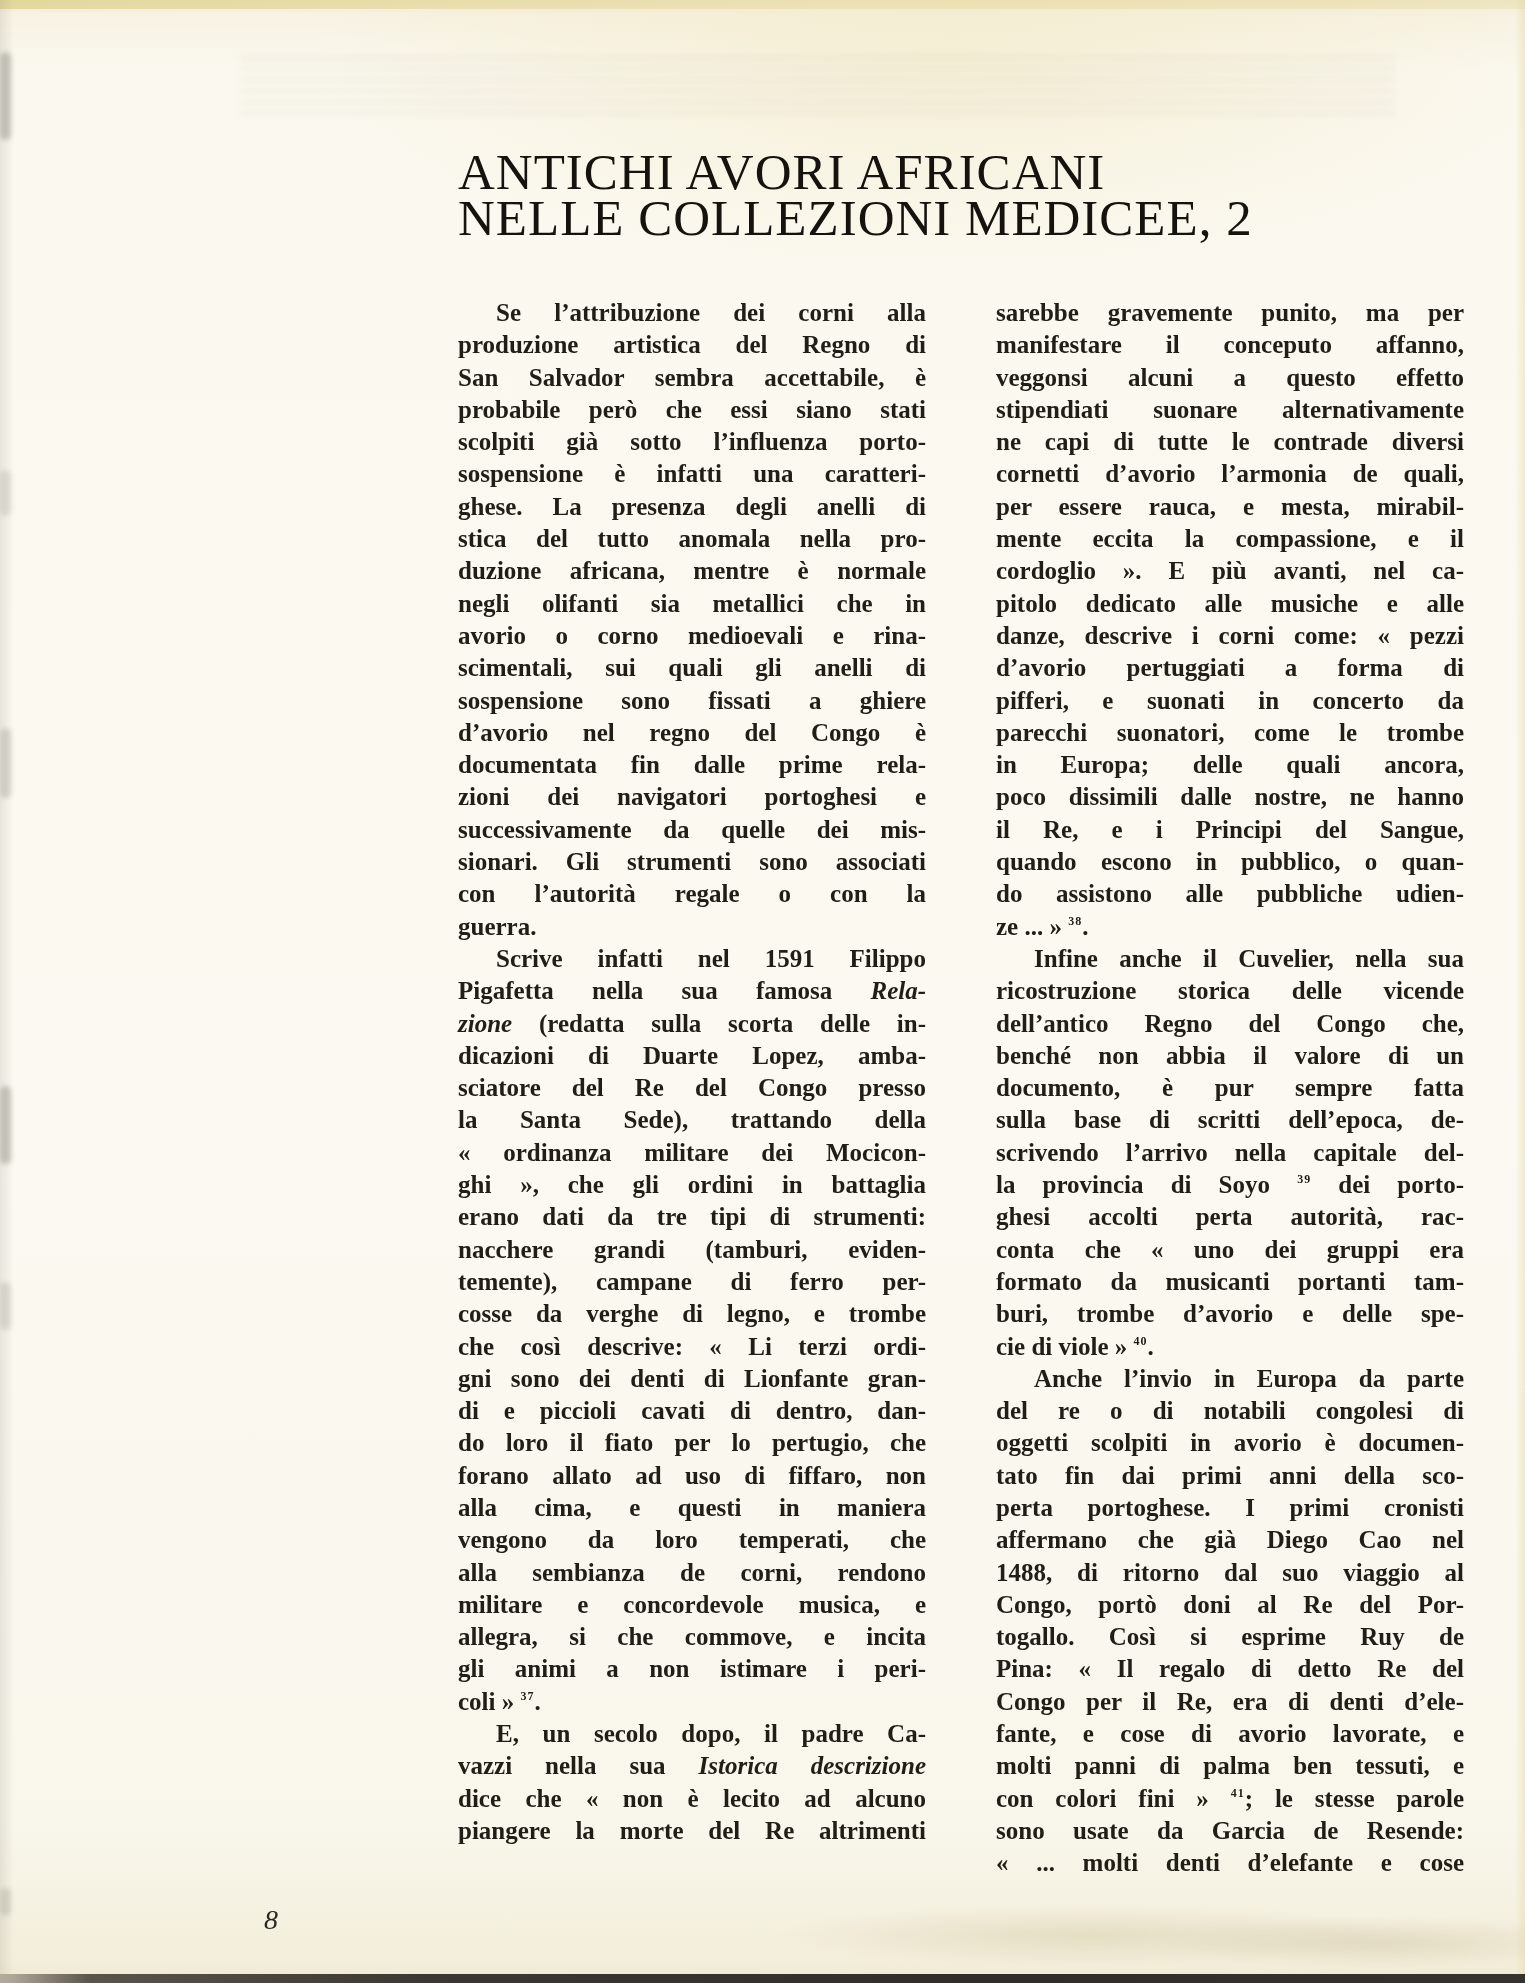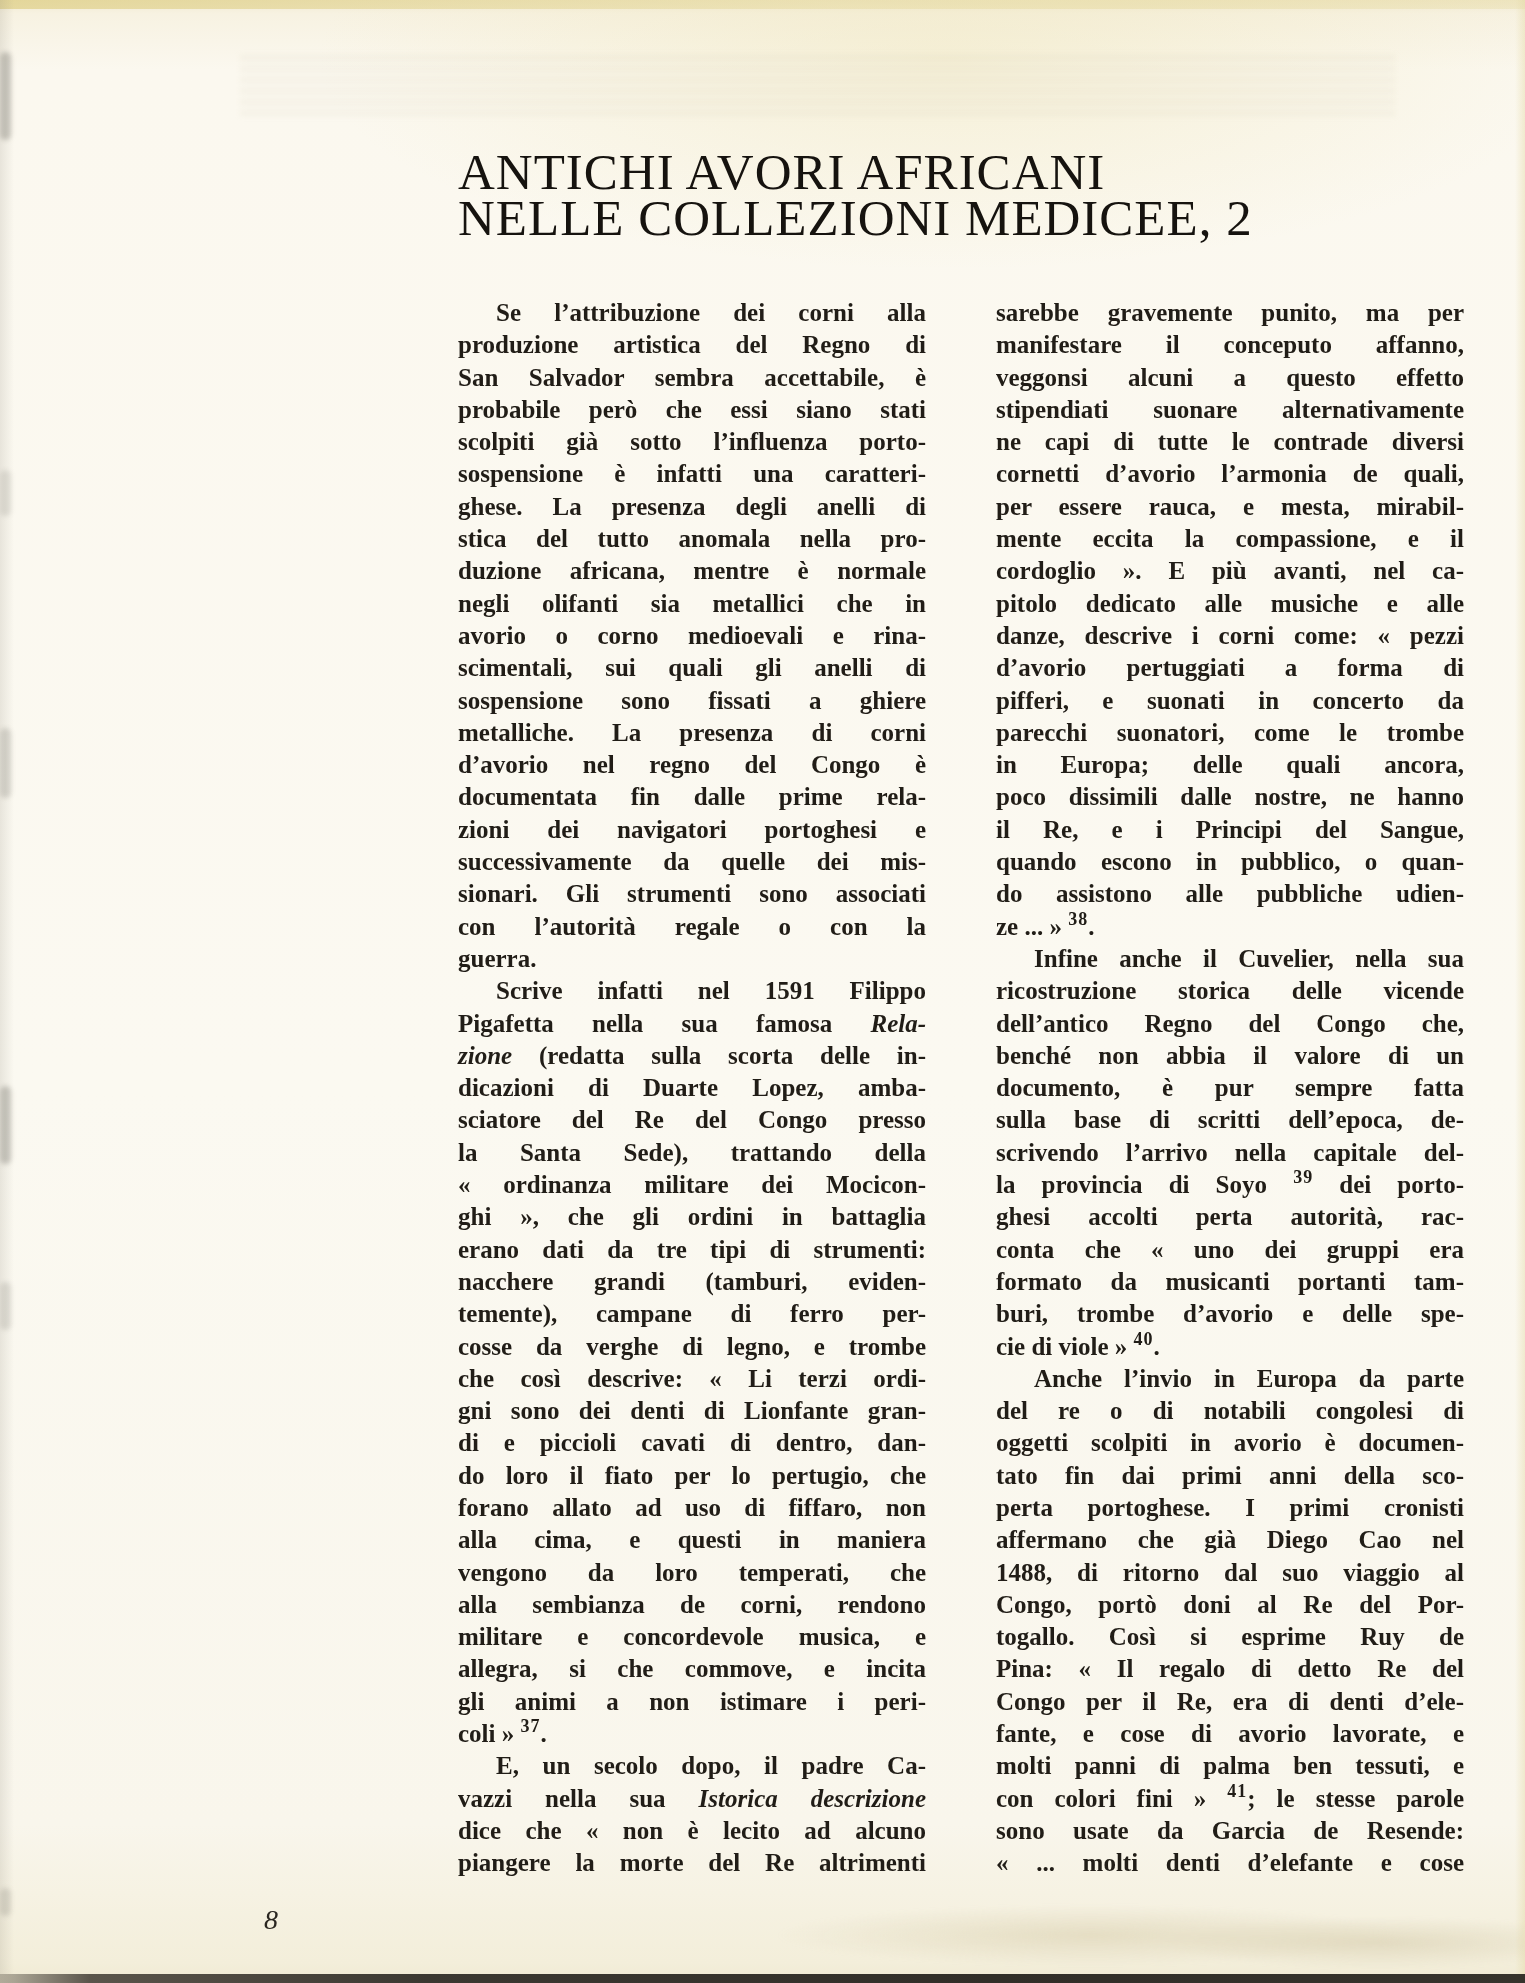--- a/index.html
+++ b/index.html
@@ -39,21 +39,21 @@
     font-size:51px;line-height:45.5px;letter-spacing:1px;color:#16130f;}
   .title span{display:block;}
   
   .col{position:absolute;top:297px;width:468px;font-size:25px;line-height:32.3px;font-weight:bold;}
   .col-left{left:458px;}
   .col-right{left:996px;}
   .line{text-align:justify;text-align-last:justify;height:32.3px;overflow:visible;}
   .line.last{text-align-last:left;}
   .line.indent{text-indent:38px;}
   .line em{font-style:italic;}
-  .line sup{font-size:18px;line-height:0;vertical-align:baseline;position:relative;top:-10px;letter-spacing:1px;}
+  .line sup{font-size:12px;line-height:0;vertical-align:baseline;position:relative;top:-10px;letter-spacing:1px;}
   
   .pagenum{position:absolute;left:264px;top:1904px;font-size:28px;font-style:italic;color:#2b2721;}
 </style>
 </head>
 <body>
 
 <div class="page">
   <div class="edge-top"></div>
   <div class="ghost-band"></div>
   <div class="edge-left"></div>
@@ -79,21 +79,20 @@
       <div class="line">probabile però che essi siano stati</div>
       <div class="line">scolpiti già sotto l’influenza porto-</div>
       <div class="line">sospensione è infatti una caratteri-</div>
       <div class="line">ghese. La presenza degli anelli di</div>
       <div class="line">stica del tutto anomala nella pro-</div>
       <div class="line">duzione africana, mentre è normale</div>
       <div class="line">negli olifanti sia metallici che in</div>
       <div class="line">avorio o corno medioevali e rina-</div>
       <div class="line">scimentali, sui quali gli anelli di</div>
       <div class="line">sospensione sono fissati a ghiere</div>
-      <div class="line">metalliche. La presenza di corni</div>
       <div class="line">d’avorio nel regno del Congo è</div>
       <div class="line">documentata fin dalle prime rela-</div>
       <div class="line">zioni dei navigatori portoghesi e</div>
       <div class="line">successivamente da quelle dei mis-</div>
       <div class="line">sionari. Gli strumenti sono associati</div>
       <div class="line">con l’autorità regale o con la</div>
       <div class="line last">guerra.</div>
       <div class="line indent">Scrive infatti nel 1591 Filippo</div>
       <div class="line">Pigafetta nella sua famosa <em>Rela-</em></div>
       <div class="line"><em>zione</em> (redatta sulla scorta delle in-</div>

